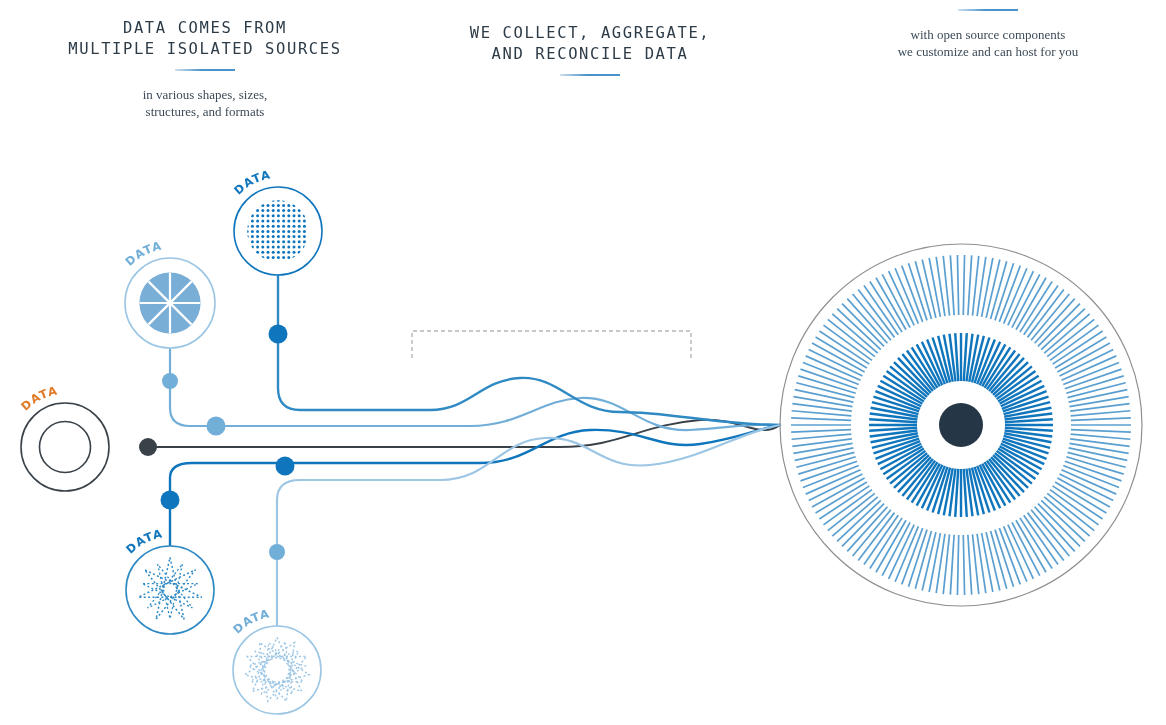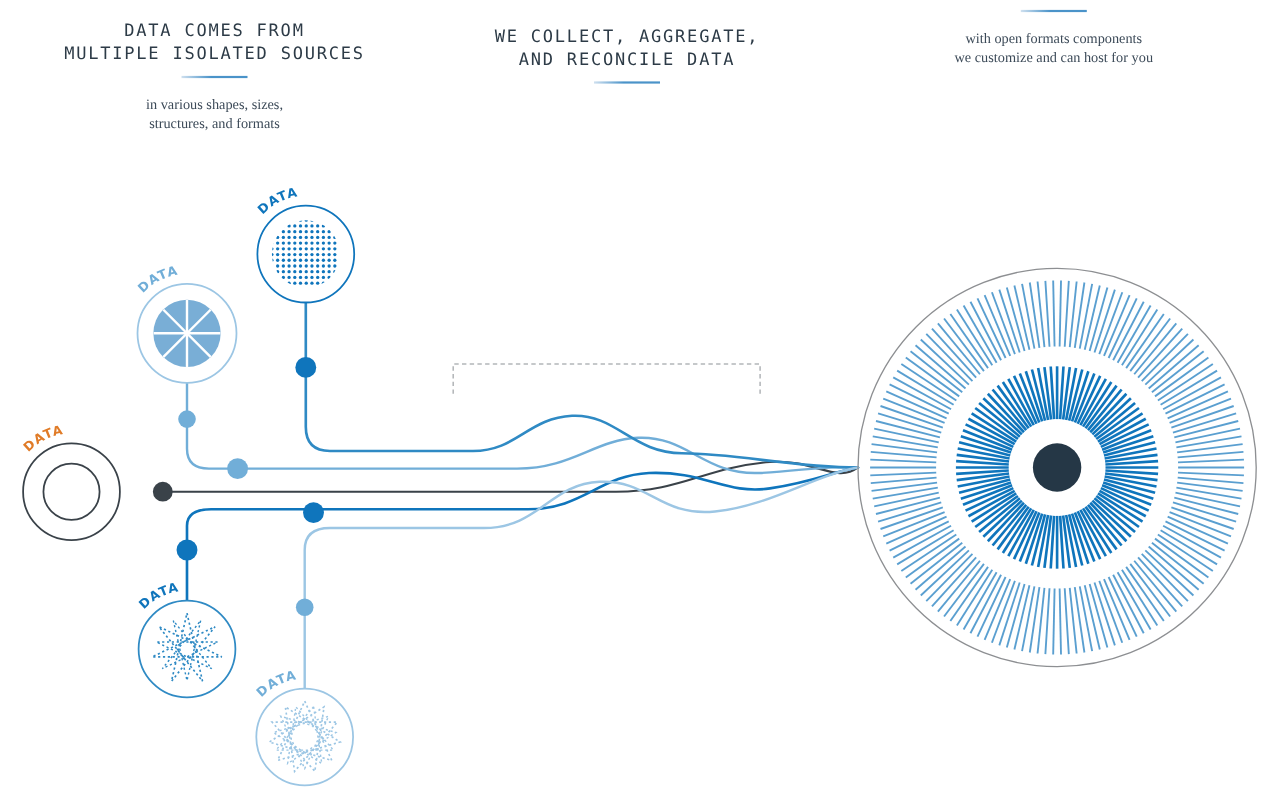--- a/index.html
+++ b/index.html
@@ -6,21 +6,21 @@
   html,body{margin:0;padding:0;background:#ffffff;}
   body{
     width:1166px;height:725px;
     font-family:"DejaVu Sans","Liberation Sans",sans-serif;
     overflow:hidden;position:relative;
   }
   .stage{position:absolute;inset:0;width:1166px;height:725px;}
 
   
   .headers{position:absolute;left:0;top:0;width:1166px;height:150px;display:flex;}
-  .hcol{flex:1 1 0;display:flex;flex-direction:column;align-items:center;}
+  .hcol{flex:1 1 0;display:flex;flex-direction:column;align-items:center;padding-left:10px;}
   .hcol.c1{flex:0 0 390px;}
   .hcol.c2{flex:0 0 360px;}
   .hcol.c3{flex:0 0 416px;}
 
   .htitle{
     font-family:"DejaVu Sans Mono","Liberation Mono",monospace;
     font-size:15.5px;letter-spacing:1.6px;color:#2d3b47;
     text-align:center;line-height:21px;font-weight:400;white-space:pre;
   }
   .hcol.c1 .htitle{margin-top:18px;}
@@ -61,21 +61,21 @@
     </div>
 
     <div class="hcol c2">
       <div class="htitle">WE COLLECT, AGGREGATE,
 AND RECONCILE DATA</div>
       <div class="hrule" style="background: linear-gradient(to right, rgb(207, 224, 239) 0%, rgb(74, 147, 201) 45%, rgb(74, 147, 201) 100%);"></div>
     </div>
 
     <div class="hcol c3">
       <div class="hrule" style="background: linear-gradient(to right, rgb(207, 224, 239) 0%, rgb(74, 147, 201) 45%, rgb(74, 147, 201) 100%);"></div>
-      <div class="hsub">with open formats components
+      <div class="hsub">with open source components
 we customize and can host for you</div>
     </div>
 
   </div>
 
   <div class="canvas">
     <svg id="diagram" width="1166" height="575" viewBox="0 150 1166 575" xmlns="http://www.w3.org/2000/svg">
 
       <defs>
         <clipPath id="clip-pie">

